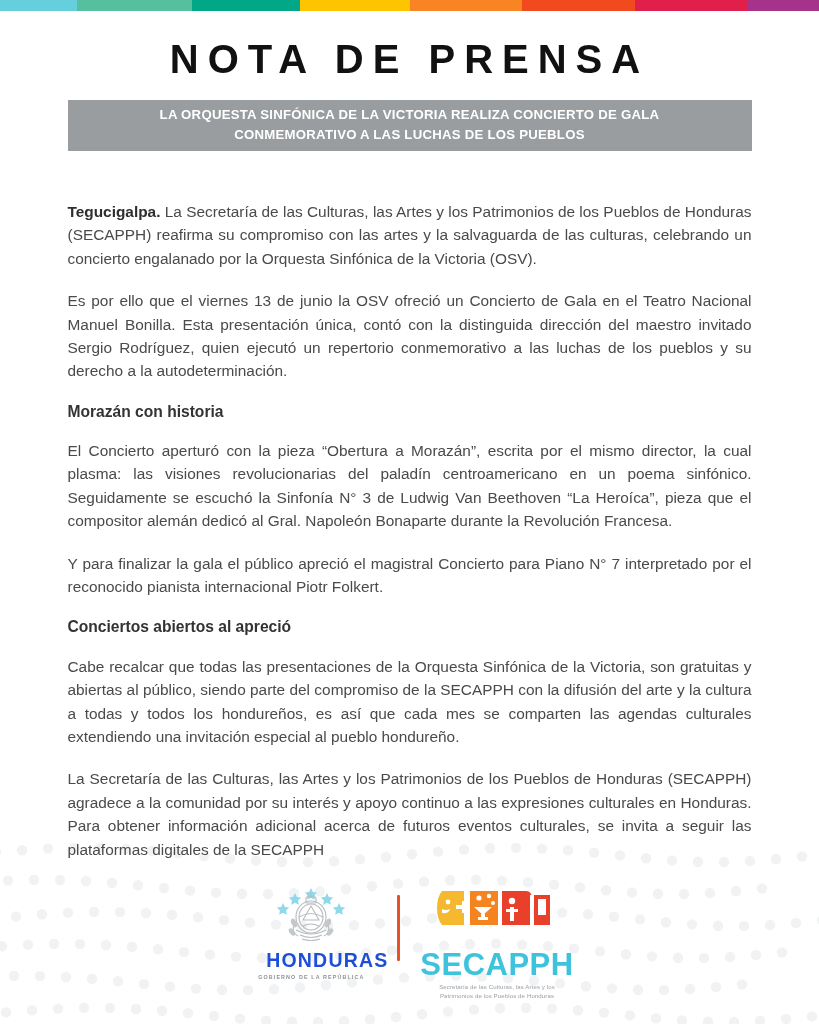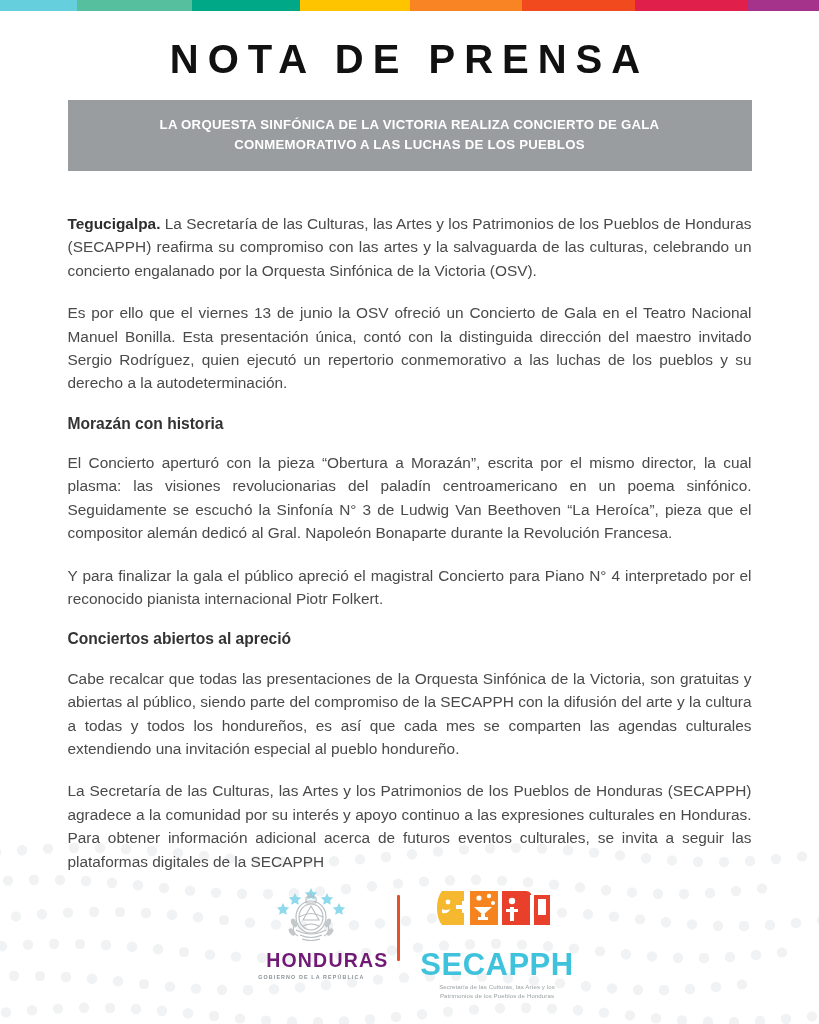--- a/index.html
+++ b/index.html
@@ -69,31 +69,31 @@
     color: #ffffff;
     font-size: 13.2px;
     font-weight: bold;
     letter-spacing: 0.25px;
     line-height: 1.55;
     text-align: center;
     display: flex;
     flex-direction: column;
     align-items: center;
     justify-content: center;
-    padding: 15px 14px;
+    padding: 5px 14px;
     box-sizing: border-box;
     position: relative;
     z-index: 2;
   }
   .subtitle-band .ln { display: block; }
 
   
   .content {
     width: 684px;
-    margin: 0 auto;
+    margin: 8px auto;
     padding-top: 41px;
     position: relative;
     z-index: 2;
   }
   .para {
     text-align: justify;
     text-justify: inter-word;
     font-size: 15.4px;
     line-height: 1.52;
     color: #4a4a4a;
@@ -129,21 +129,21 @@
     display: flex;
     flex-direction: column;
     align-items: center;
     padding-top: 4px;
   }
   .hn-crest { display: block; }
   .hn-word {
     font-size: 19.5px;
     font-weight: bold;
     letter-spacing: 1.2px;
-    color: #701a75;
+    color: #1d4ed8;
     line-height: 1;
     margin-top: 2px;
     margin-left: 32px;
   }
   .hn-sub {
     font-size: 5.4px;
     letter-spacing: 1.1px;
     color: #8c9396;
     margin-top: 3px;
     font-weight: bold;
@@ -255,21 +255,21 @@
   <div class="content">
 
     <p class="para"><b class="lead">Tegucigalpa.</b><span> La Secretaría de las Culturas, las Artes y los Patrimonios de los Pueblos de Honduras (SECAPPH) reafirma su compromiso con las artes y la salvaguarda de las culturas, celebrando un concierto engalanado por la Orquesta Sinfónica de la Victoria (OSV).</span></p>
 
     <p class="para">Es por ello que el viernes 13 de junio la OSV ofreció un Concierto de Gala en el Teatro Nacional Manuel Bonilla. Esta presentación única, contó con la distinguida dirección del maestro invitado Sergio Rodríguez, quien ejecutó un repertorio conmemorativo a las luchas de los pueblos y su derecho a la autodeterminación.</p>
 
     <h2 class="section-head">Morazán con historia</h2>
 
     <p class="para">El Concierto aperturó con la pieza “Obertura a Morazán”, escrita por el mismo director, la cual plasma: las visiones revolucionarias del paladín centroamericano en un poema sinfónico. Seguidamente se escuchó la Sinfonía N° 3 de Ludwig Van Beethoven “La Heroíca”, pieza que el compositor alemán dedicó al Gral. Napoleón Bonaparte durante la Revolución Francesa.</p>
 
-    <p class="para">Y para finalizar la gala el público apreció el magistral Concierto para Piano N° 4 interpretado por el reconocido pianista internacional Piotr Folkert.</p>
+    <p class="para">Y para finalizar la gala el público apreció el magistral Concierto para Piano N° 7 interpretado por el reconocido pianista internacional Piotr Folkert.</p>
 
     <h2 class="section-head">Conciertos abiertos al apreció</h2>
 
     <p class="para">Cabe recalcar que todas las presentaciones de la Orquesta Sinfónica de la Victoria, son gratuitas y abiertas al público, siendo parte del compromiso de la SECAPPH con la difusión del arte y la cultura a todas y todos los hondureños, es así que cada mes se comparten las agendas culturales extendiendo una invitación especial al pueblo hondureño.</p>
 
     <p class="para last">La Secretaría de las Culturas, las Artes y los Patrimonios de los Pueblos de Honduras (SECAPPH) agradece a la comunidad por su interés y apoyo continuo a las expresiones culturales en Honduras. Para obtener información adicional acerca de futuros eventos culturales, se invita a seguir las plataformas digitales de la SECAPPH</p>
 
   </div>
 
   <div class="footer">

